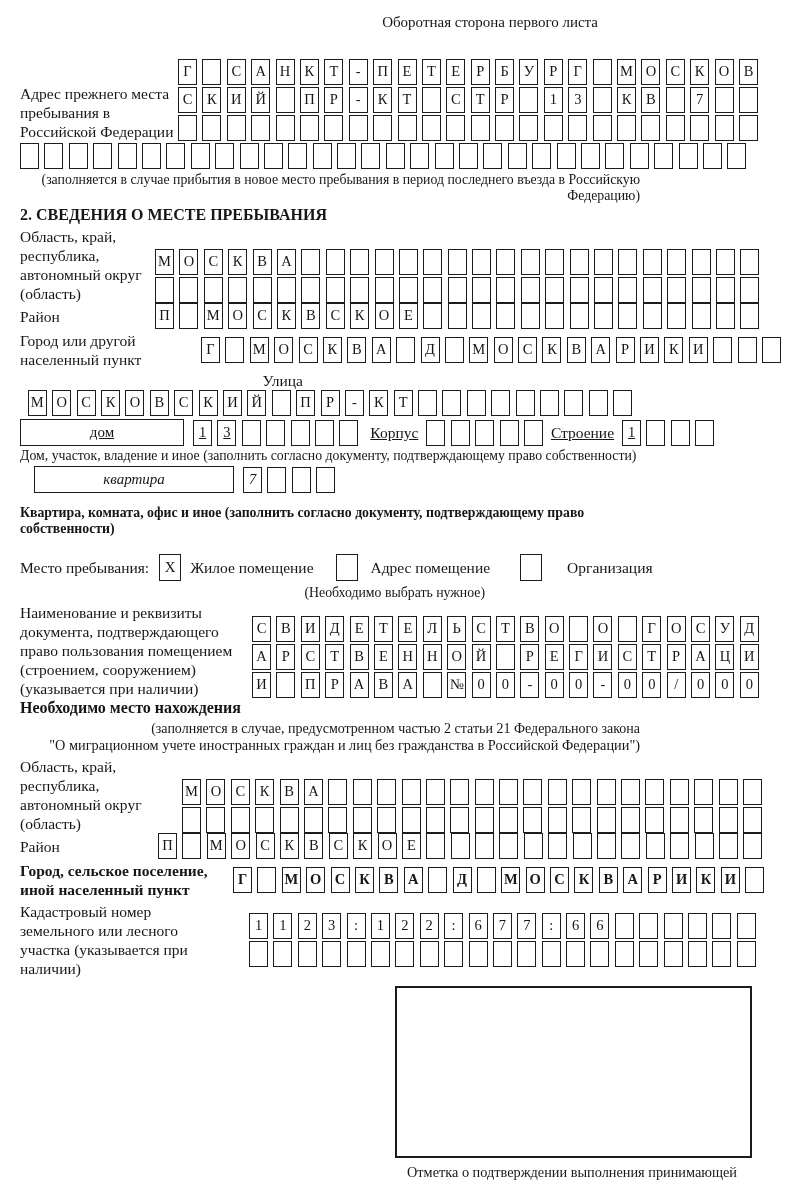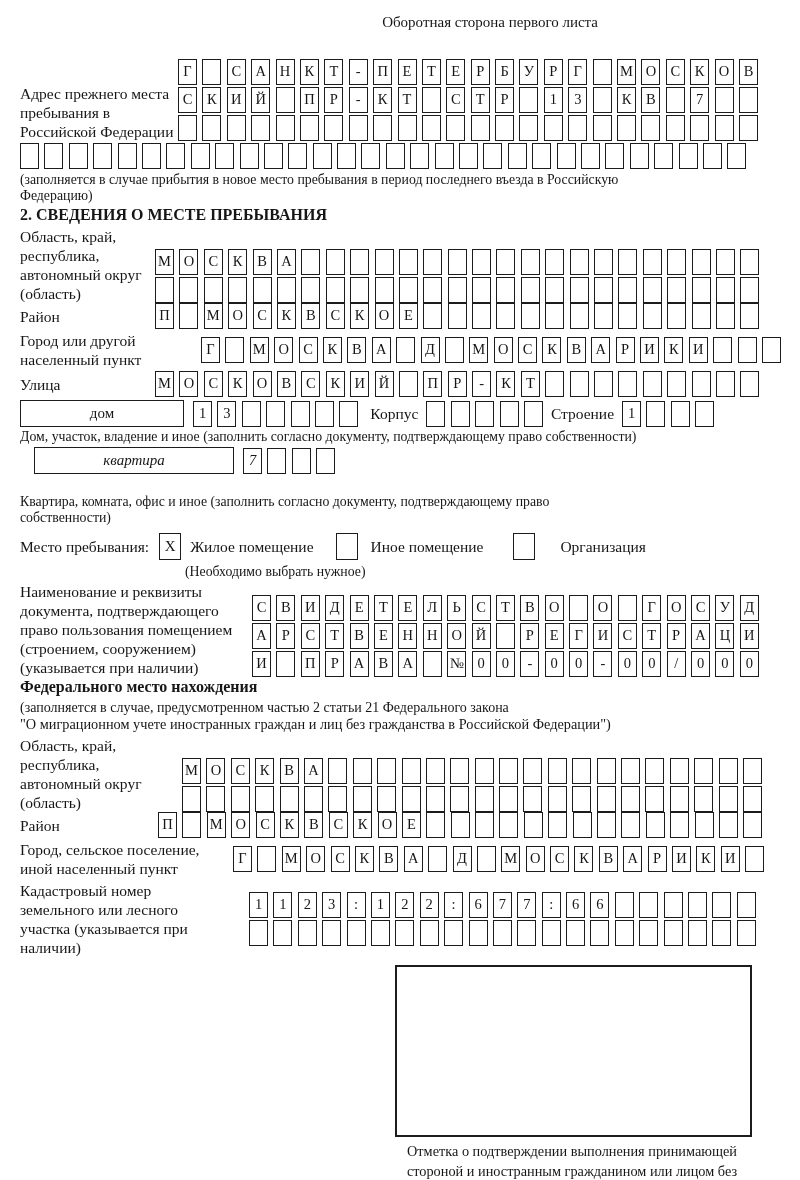--- a/index.html
+++ b/index.html
@@ -24,21 +24,21 @@
   }
 
   .fieldrow { display:flex; align-items:flex-end; }
   .fieldrow.center { align-items:center; }
   .flabel { flex:0 0 auto; font-size:15.5px; line-height:19px; }
 
   .w138 { width:138px; } .w158 { width:158px; } .w160 { width:160px; }
   .w135 { width:135px; } .w232 { width:232px; } .w162 { width:162px; }
   .w213 { width:213px; } .w209 { width:209px; }
 
-  .caption { font-size:13.8px; text-align:left; }
+  .caption { font-size:13.8px; text-align:right; }
   .caption-left { font-size:13.8px; }
 
   .sec-title { font-weight:bold; font-size:16px; }
 
   .widebox {
     box-sizing:border-box; border:1.8px solid #1c1c1c; height:27px;
     text-align:center; font-size:15px; line-height:24px; flex:0 0 auto;
   }
   .inline-label { font-size:15.5px; line-height:27px; flex:0 0 auto; }
 
@@ -297,21 +297,21 @@
         <span class="cell">Р</span>
         <span class="cell">И</span>
         <span class="cell">К</span>
         <span class="cell">И</span>
         <span class="cell"></span>
         <span class="cell"></span>
         <span class="cell"></span>
       </div>
   </div>
 
-  <div class="fieldrow center" style="margin-top:2px;">
+  <div class="fieldrow center" style="margin-top:2px;flex-direction:column;">
     <div class="flabel w135">Улица</div>
     <div class="cells">
         <span class="cell">М</span>
         <span class="cell">О</span>
         <span class="cell">С</span>
         <span class="cell">К</span>
         <span class="cell">О</span>
         <span class="cell">В</span>
         <span class="cell">С</span>
         <span class="cell">К</span>
@@ -328,21 +328,21 @@
         <span class="cell"></span>
         <span class="cell"></span>
         <span class="cell"></span>
         <span class="cell"></span>
         <span class="cell"></span>
         <span class="cell"></span>
         <span class="cell"></span>
       </div>
   </div>
 
-  <div class="fieldrow center" style="margin-top:3px;">
+  <div class="fieldrow center" style="margin-top:3px;text-decoration:underline;">
     <div class="widebox" style="width:164px;">дом</div>
     <div class="cells" style="margin-left:9px;">
         <span class="cell">1</span>
         <span class="cell">3</span>
         <span class="cell"></span>
         <span class="cell"></span>
         <span class="cell"></span>
         <span class="cell"></span>
         <span class="cell"></span>
       </div>
@@ -366,28 +366,28 @@
 
   <div class="fieldrow center" style="margin-top:2px;font-style:italic;">
     <div class="widebox" style="width:200px; margin-left:14px;">квартира</div>
     <div class="cells" style="margin-left:9px;">
         <span class="cell">7</span>
         <span class="cell"></span>
         <span class="cell"></span>
         <span class="cell"></span>
       </div>
   </div>
-  <div class="caption-left" style="margin-top:20px;">Квартира, комната, офис и иное (заполнить согласно документу, подтверждающему право собственности)</div>
-
-  <div class="fieldrow center" style="margin-top:7px;">
+  <div class="caption-left" style="margin-top:12px;font-weight:bold;">Квартира, комната, офис и иное (заполнить согласно документу, подтверждающему право собственности)</div>
+
+  <div class="fieldrow center" style="margin-top:17px;">
     <div class="inline-label">Место пребывания:</div>
     <div class="chk" style="margin-left:10px;">X</div>
     <div class="inline-label" style="margin-left:9px;">Жилое помещение</div>
     <div class="chk" style="margin-left:22px;"></div>
-    <div class="inline-label" style="margin-left:13px;">Иное помещение</div>
+    <div class="inline-label" style="margin-left:13px;">Адрес помещение</div>
     <div class="chk" style="margin-left:30px;"></div>
     <div class="inline-label" style="margin-left:25px;">Организация</div>
   </div>
   <div class="caption" style="width:300px; margin-left:165px; margin-top:4px;">(Необходимо выбрать нужное)</div>
 
   <div class="fieldrow" style="margin-top:2px;">
     <div class="flabel w232">Наименование и реквизиты документа, подтверждающего право пользования помещением (строением, сооружением) (указывается при наличии)</div>
     <div>
       <div class="cells">
           <span class="cell">С</span>
@@ -454,21 +454,21 @@
           <span class="cell">0</span>
           <span class="cell">0</span>
           <span class="cell">/</span>
           <span class="cell">0</span>
           <span class="cell">0</span>
           <span class="cell">0</span>
         </div>
     </div>
   </div>
 
-  <div class="sec-title" style="margin-top:1px;">Федерального место нахождения</div>
+  <div class="sec-title" style="margin-top:1px;">Необходимо место нахождения</div>
   <div class="caption" style="margin-top:4px; font-size:14px;">(заполняется в случае, предусмотренном частью 2 статьи 21 Федерального закона</div>
   <div class="caption" style="font-size:14.3px;">"О миграционном учете иностранных граждан и лиц без гражданства в Российской Федерации")</div>
 
   <div class="fieldrow" style="margin-top:3px;">
     <div class="flabel w162">Область, край, республика, автономный округ (область)</div>
     <div>
       <div class="cells">
           <span class="cell">М</span>
           <span class="cell">О</span>
           <span class="cell">С</span>
@@ -547,21 +547,21 @@
         <span class="cell"></span>
         <span class="cell"></span>
         <span class="cell"></span>
         <span class="cell"></span>
         <span class="cell"></span>
         <span class="cell"></span>
         <span class="cell"></span>
       </div>
   </div>
 
-  <div class="fieldrow center" style="margin-top:2px;">
+  <div class="fieldrow center" style="margin-top:2px;font-weight:bold;">
     <div class="flabel w213">Город, сельское поселение, иной населенный пункт</div>
     <div class="cells">
         <span class="cell">Г</span>
         <span class="cell"></span>
         <span class="cell">М</span>
         <span class="cell">О</span>
         <span class="cell">С</span>
         <span class="cell">К</span>
         <span class="cell">В</span>
         <span class="cell">А</span>

